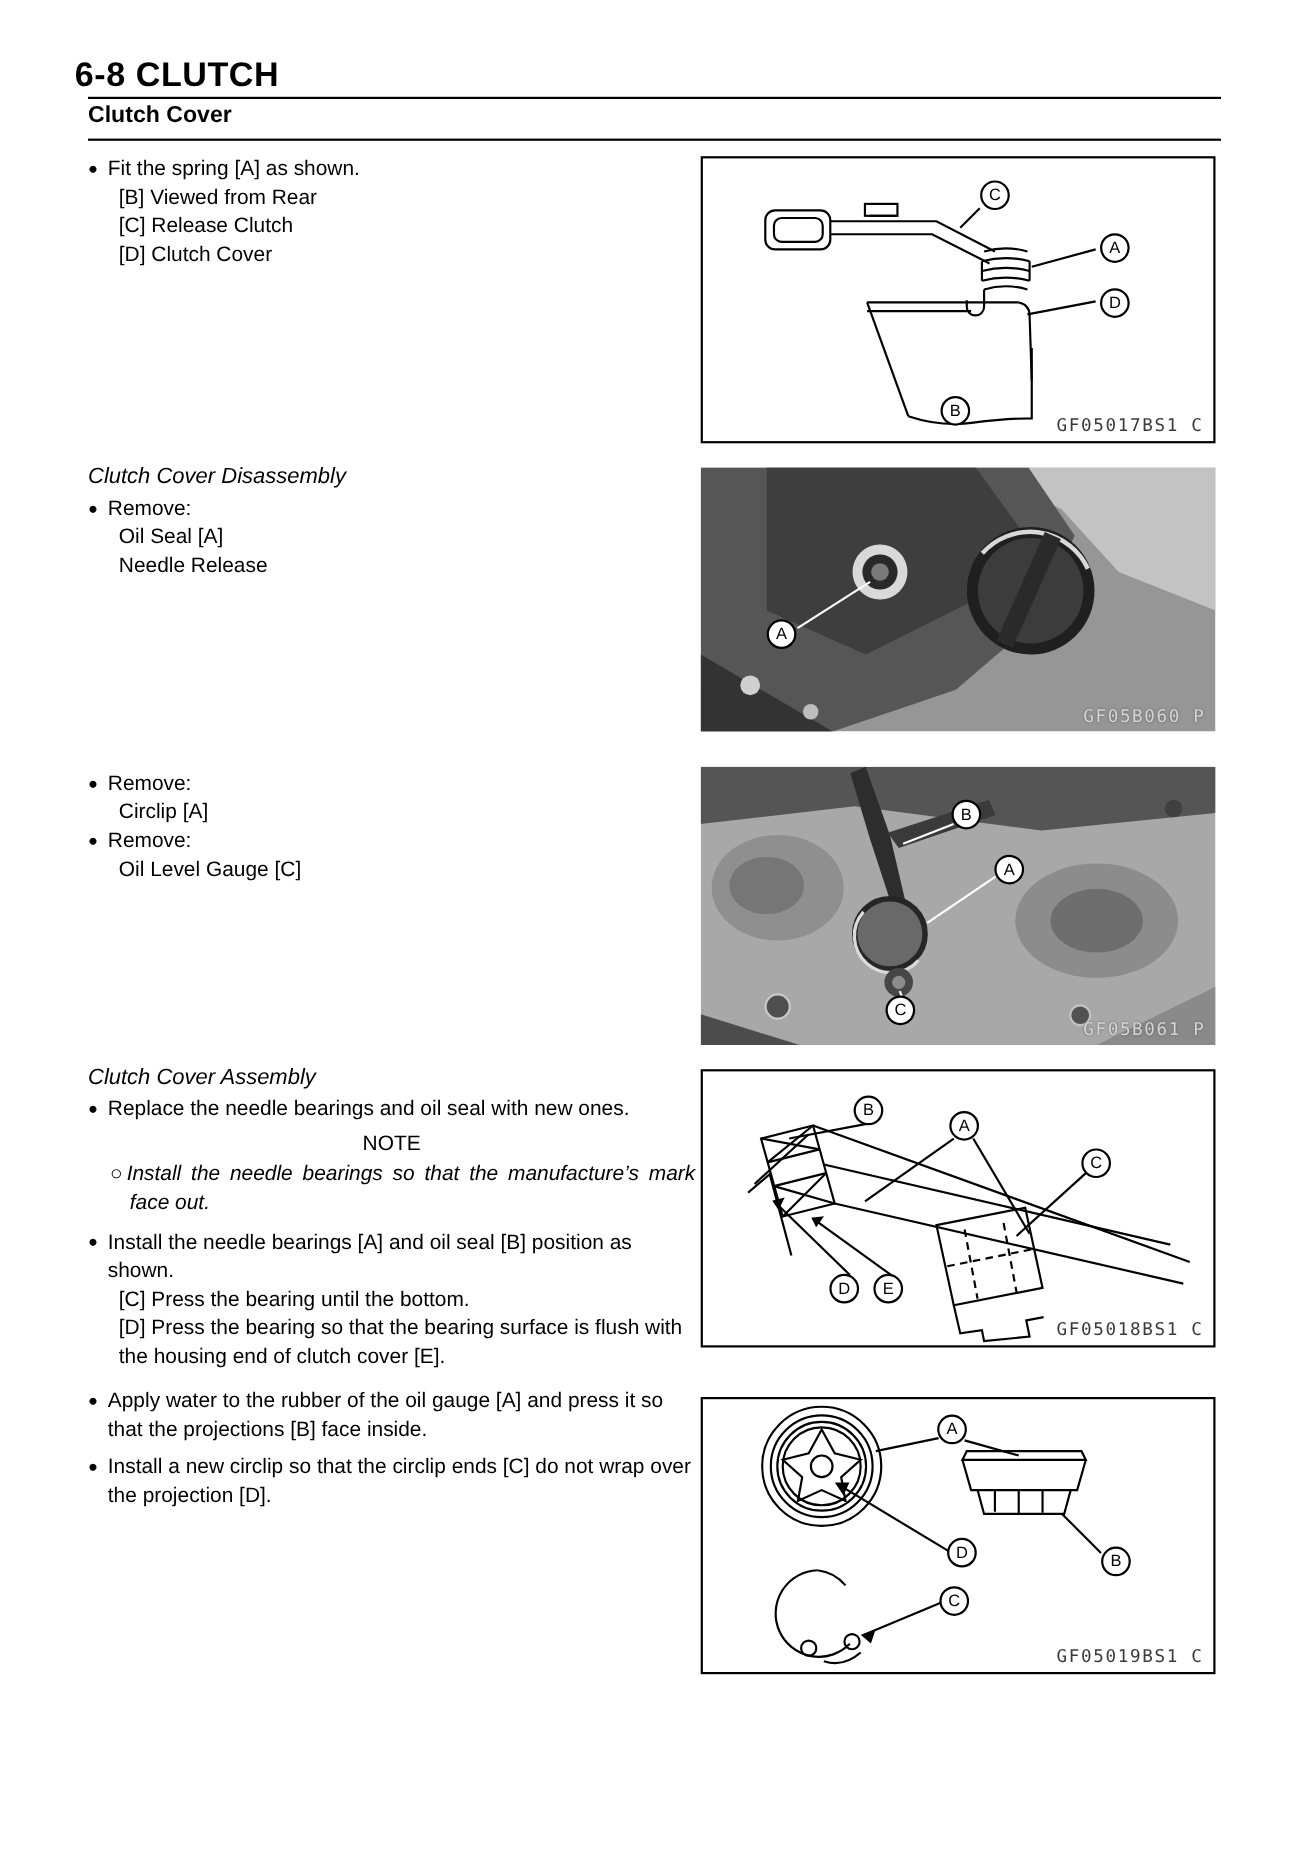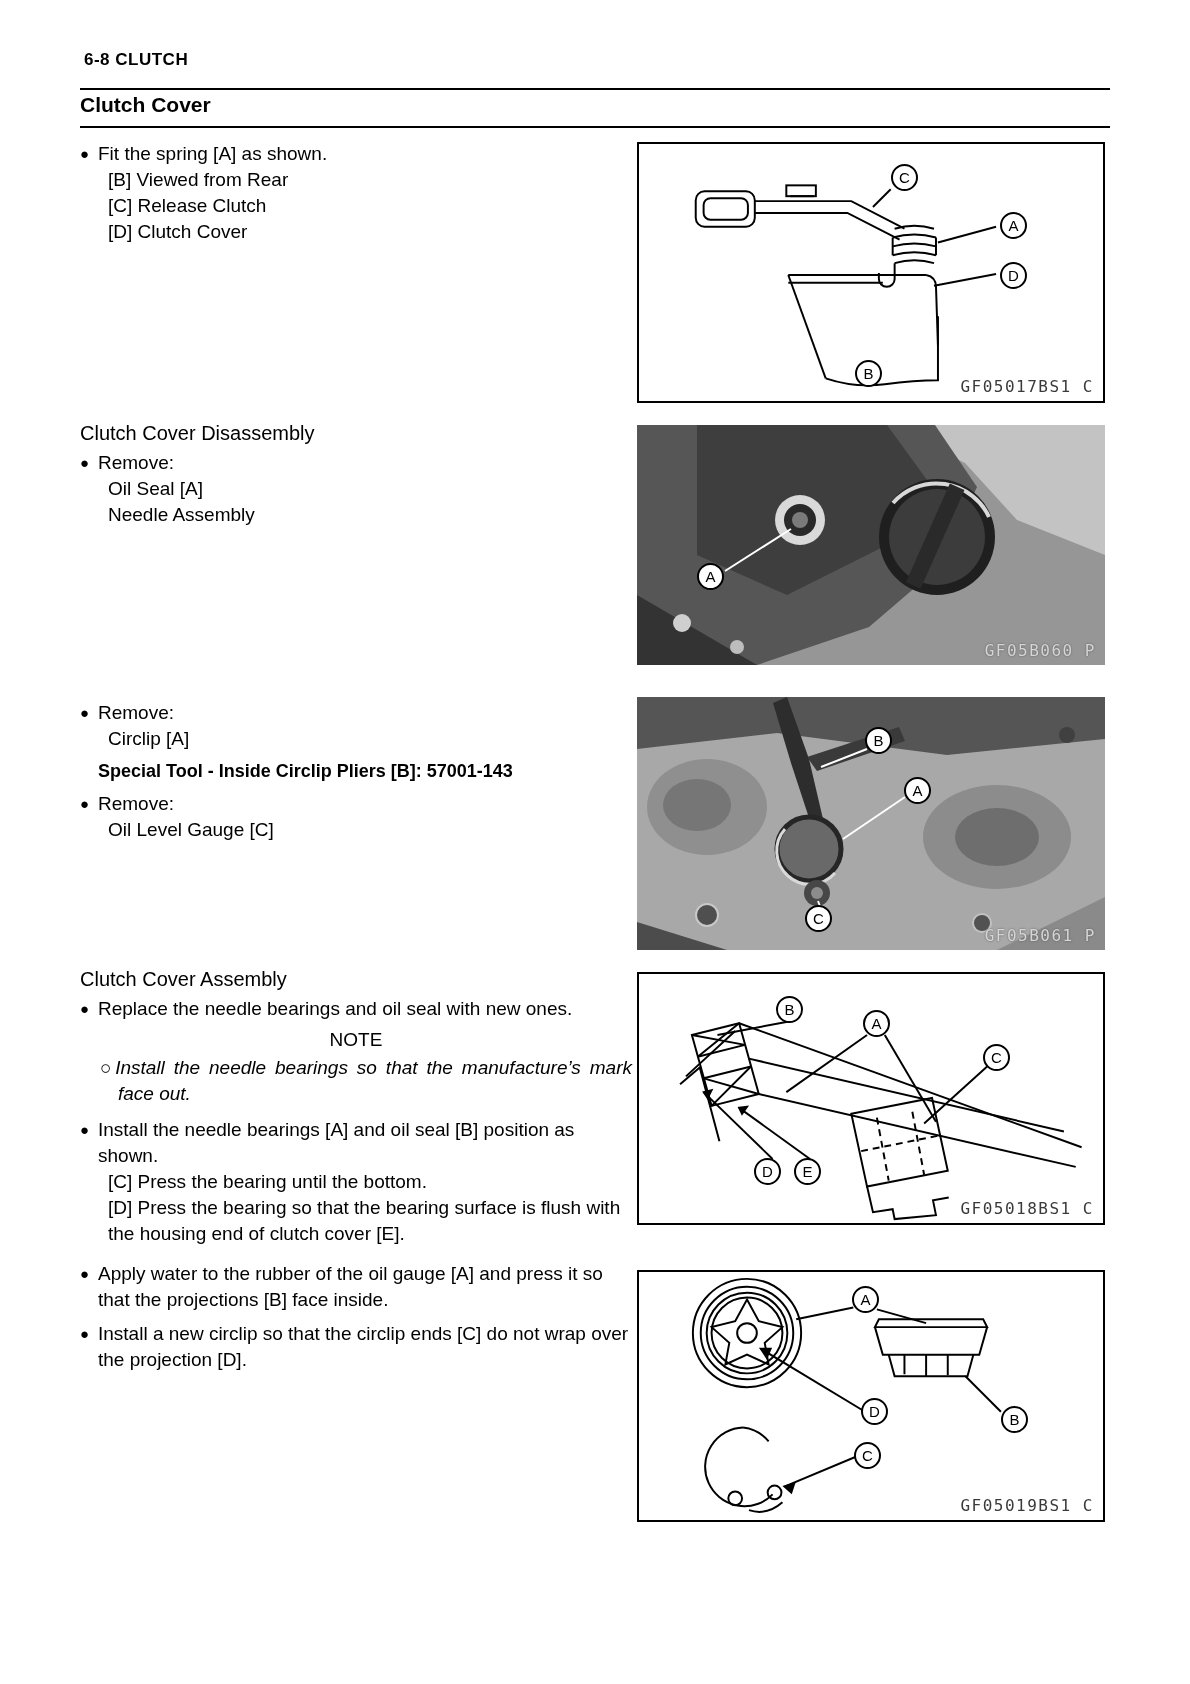--- a/index.html
+++ b/index.html
@@ -1,28 +1,28 @@
 <!DOCTYPE html>
 <html><head>
 <meta charset="utf-8">
 <style>
   html,body{margin:0;padding:0;background:#fff;}
   body{width:1190px;height:1684px;position:relative;font-family:"Liberation Sans",sans-serif;color:#000;}
   .abs{position:absolute;}
   
-  .page-title{left:84px;top:50px;font-size:17px;font-weight:bold;letter-spacing:.5px;}
+  .page-title{left:68px;top:50px;font-size:31px;font-weight:bold;letter-spacing:.5px;}
   .rule{left:80px;width:1030px;height:2px;background:#000;}
   .section-title{left:80px;top:93px;font-size:21px;font-weight:bold;}
   
   .col{left:80px;width:552px;font-size:19px;line-height:26px;}
   .b{display:flex;}
   .b .dot{width:18px;flex:none;font-size:15px;line-height:26px;}
   .b .txt{flex:1;}
   .sub{padding-left:28px;}
-  .ital-heading{font-size:20px;margin-bottom:4px;}
+  .ital-heading{font-style:italic;font-size:20px;margin-bottom:4px;}
   .tool{font-weight:bold;font-size:18px;padding-left:18px;margin:7px 0 8px 0;line-height:24px;}
   .note-title{text-align:center;font-weight:normal;margin-top:5px;}
   .note-body{font-style:italic;text-align:justify;padding-left:38px;text-indent:-18px;margin:2px 0 10px 0;}
   .gap8{margin-top:8px;} .gap14{margin-top:14px;}
   
   .figure{position:absolute;left:637px;width:468px;background:#fff;border:2px solid #000;box-sizing:border-box;}
   .figure.photo{border:none;}
   .figure svg{position:absolute;left:0;top:0;width:100%;height:100%;}
   .fig-label{position:absolute;width:27px;height:27px;border:2px solid #000;border-radius:50%;background:#fff;
     font-size:15px;display:flex;align-items:center;justify-content:center;box-sizing:border-box;z-index:3;}
@@ -48,30 +48,29 @@
   <div class="sub">[D] Clutch Cover</div>
 </div>
 
 <div class="abs col" style="top:420px;">
   <div class="ital-heading">Clutch Cover Disassembly</div>
   <div class="b">
     <span class="dot">●</span>
     <span class="txt">Remove:</span>
   </div>
   <div class="sub">Oil Seal [A]</div>
-  <div class="sub">Needle Assembly</div>
+  <div class="sub">Needle Release</div>
 </div>
 
 <div class="abs col" style="top:700px;">
   <div class="b">
     <span class="dot">●</span>
     <span class="txt">Remove:</span>
   </div>
   <div class="sub">Circlip [A]</div>
-  <div class="tool">Special Tool -  Inside Circlip Pliers [B]: 57001-143</div>
   <div class="b">
     <span class="dot">●</span>
     <span class="txt">Remove:</span>
   </div>
   <div class="sub">Oil Level Gauge [C]</div>
 </div>
 
 <div class="abs col" style="top:966px;">
   <div class="ital-heading">Clutch Cover Assembly</div>
   <div class="b">

